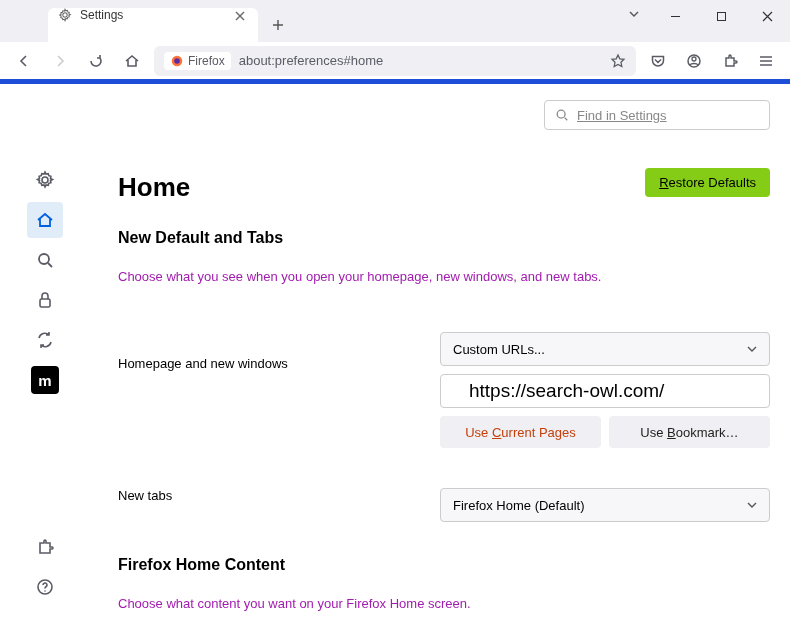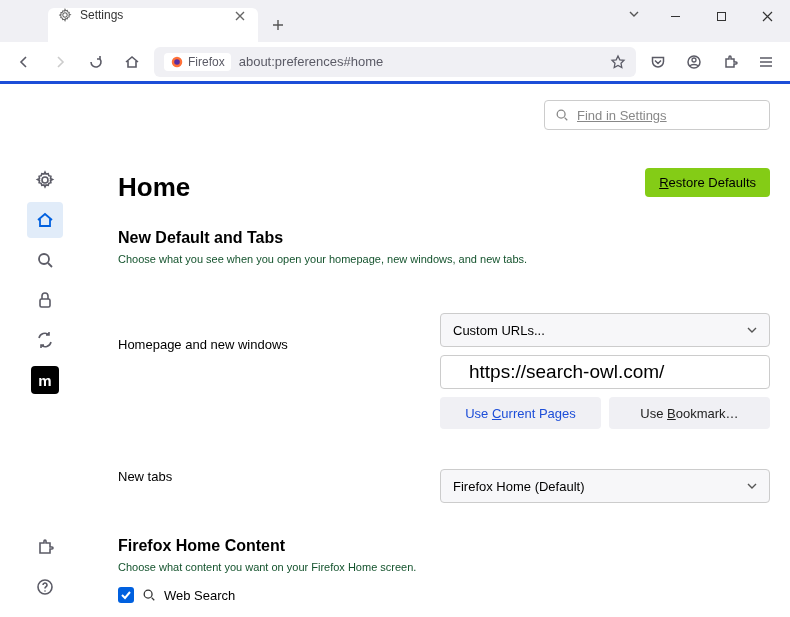--- a/index.html
+++ b/index.html
@@ -9,49 +9,49 @@
 .titlebar { height: 42px; background: #f0f0f4; display: flex; align-items: flex-end; padding-left: 48px; }
 .tab { background: #fff; height: 34px; border-radius: 6px 6px 0 0; display: flex; align-items: flex-start; padding: 0 10px; min-width: 210px; gap: 8px; font-size: 12px; color: #333; }
 .tab .gear { width: 14px; height: 14px; }
 .tab-close { margin-left: auto; width: 16px; height: 16px; display:flex; align-items:center; justify-content:center; cursor:pointer; }
 .newtab { width: 28px; height: 28px; display:flex; align-items:center; justify-content:center; margin-left: 6px; margin-bottom: 3px; cursor:pointer; }
 .wincontrols { position: absolute; right: 0; top: 0; display: flex; }
 .wincontrols div { width: 46px; height: 32px; display:flex; align-items:center; justify-content:center; cursor:pointer; }
 .chev-btn { position:absolute; right: 150px; top: 8px; }
 
 
-.toolbar { height: 42px; display:flex; align-items:center; padding: 0 10px; gap: 8px; border-bottom: 3px solid #1d4ed8; }
+.toolbar { height: 42px; display:flex; align-items:center; padding: 0 10px; gap: 8px; border-bottom: 5px solid #1d4ed8; }
 .tb-btn { width: 28px; height: 28px; display:flex; align-items:center; justify-content:center; border-radius:4px; cursor:pointer; color:#5b5b66; }
 .tb-btn.disabled { color: #ccc; }
 .urlbar { flex: 1; height: 30px; background: #f0f0f4; border-radius: 6px; display:flex; align-items:center; padding: 0 10px; gap: 8px; font-size: 13px; color: #5b5b66; }
 .urlbar .ffbadge { background: #fff; border-radius: 4px; padding: 2px 6px; display:flex; align-items:center; gap:4px; font-size:12px; }
 .urlbar .star { margin-left: auto; }
 
 
 .content { display:flex; height: calc(617px - 84px); }
 .sidebar { width: 90px; display:flex; flex-direction:column; align-items:center; padding-top: 78px; gap: 4px; }
 .sidebar-item { width: 36px; height: 36px; display:flex; align-items:center; justify-content:center; border-radius:4px; cursor:pointer; color:#5b5b66; }
 .sidebar-item.active { color: #0060df; background: #e1ecf9; }
 .sidebar-item.m { background:#000; color:#fff; font-weight:bold; border-radius:4px; width:28px; height:28px; font-size:15px; margin:4px 0; }
 .sidebar-bottom { margin-top: auto; margin-bottom: 12px; display:flex; flex-direction:column; gap:4px; align-items:center; }
 
 .main { flex:1; padding: 16px 20px 0 28px; overflow:hidden; position:relative; }
 .findbox { position:absolute; right:20px; top:16px; width:226px; height:30px; border:1px solid #ccc; border-radius:4px; display:flex; align-items:center; padding:0 10px; gap:8px; font-size:13px; color:#888;text-decoration:underline; }
 h1 { font-size: 26px; font-weight: 600; margin-top: 72px; }
 .restore { position:absolute; right:20px; top:84px; background:#84cc16; border:none; border-radius:4px; padding:7px 14px; font-size:13px; cursor:pointer; }
 h2 { font-size: 16px; font-weight: 600; margin-top: 26px; }
-.desc { font-size: 11px; color: #14532d; margin-top: 6px; }
+.desc { font-size: 13px; color: #a21caf; margin-top: 22px; }
 .row { display:flex; align-items:center; margin-top: 18px; }
 .row .label { width: 322px; font-size: 13px; }
 .row .controls { flex:1; display:flex; flex-direction:column; gap:8px;margin-top:20px; }
 .select { height: 34px; border:1px solid #ccc; border-radius:4px; padding:0 12px; display:flex; align-items:center; font-size:13px; background:#f7f7f9; position:relative; cursor:pointer; }
 .select .chev { position:absolute; right:12px; }
 .txtinput { height: 34px; border:1px solid #ccc; border-radius:4px; padding:0 28px; font-size:19px; width:100%; }
 .btnrow { display:flex; gap:8px; }
-.btnrow button { flex:1; height:32px; background:#f0f0f4; border:none; border-radius:4px; font-size:13px; cursor:pointer; color:#1d4ed8; }
+.btnrow button { flex:1; height:32px; background:#f0f0f4; border:none; border-radius:4px; font-size:13px; cursor:pointer; color:#c2410c; }
 .btnrow button.enabled { color:#222; }
 .checkrow { display:flex; align-items:center; gap:8px; margin-top:14px; font-size:13px; }
 .checkbox { width:16px; height:16px; background:#0060df; border-radius:3px; display:flex; align-items:center; justify-content:center; }
 .underline-letter { text-decoration: underline; }
 
 svg { display:block; }
 </style>
 </head>
 <body>
 

